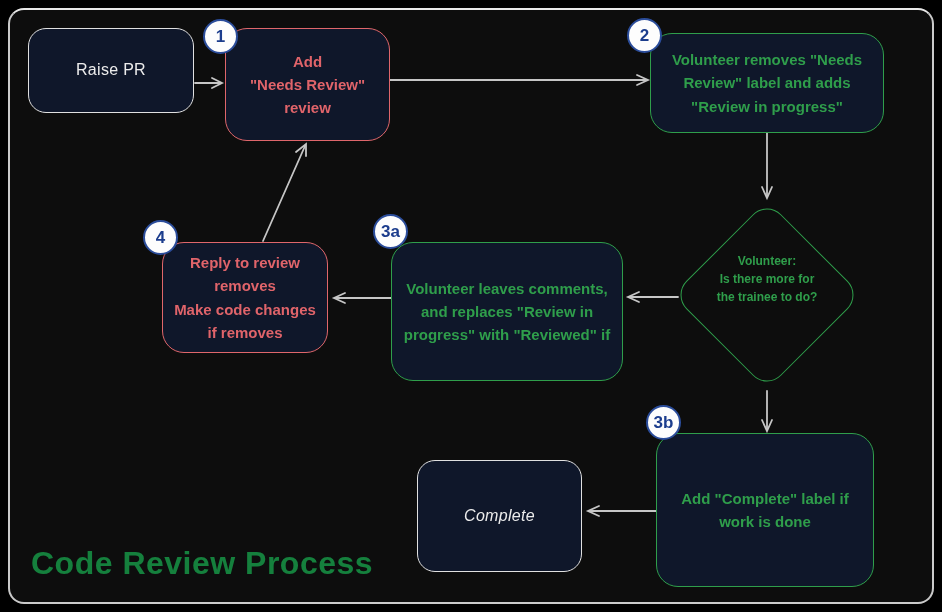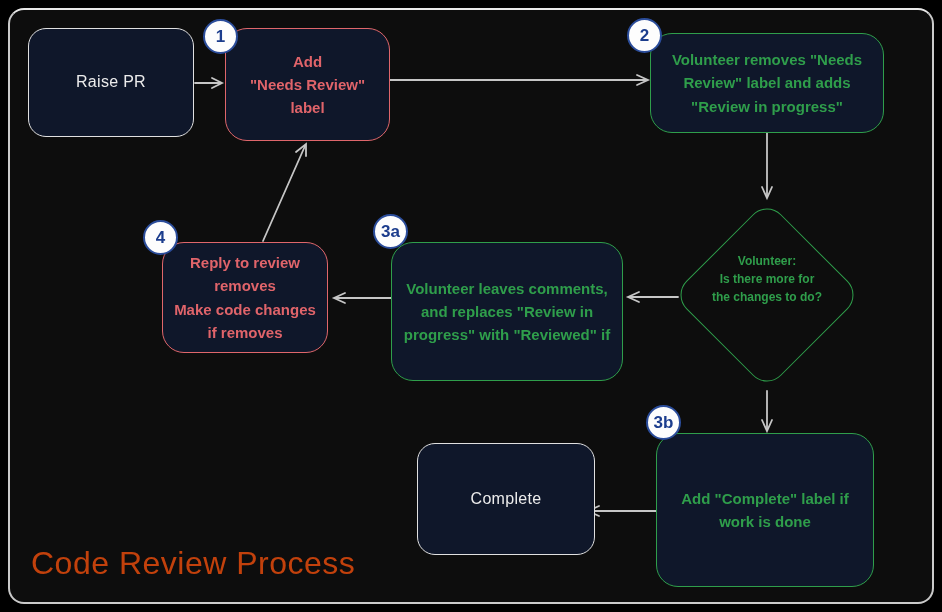--- a/index.html
+++ b/index.html
@@ -31,27 +31,27 @@
   }
   .node-red {
     border: 1.5px solid #df666b; border-radius: 22px;
     color: #e0646a; font-size: 15px; font-weight: 600;
   }
   .node-green {
     border: 1.5px solid #2f9e4b; border-radius: 22px;
     color: #2f9e4b; font-size: 15px; font-weight: 600;
   }
 
-  #raise-pr   { left: 28px;  top: 28px;  width: 166px; height: 109px; }
+  #raise-pr   { left: 28px;  top: 28px;  width: 166px; height: 85px; }
   #box1       { left: 225px; top: 28px;  width: 165px; height: 113px; }
   #box2       { left: 650px; top: 33px;  width: 234px; height: 100px; }
   #box3a      { left: 391px; top: 242px; width: 232px; height: 139px; }
   #box4       { left: 162px; top: 242px; width: 166px; height: 111px; }
   #box3b      { left: 656px; top: 433px; width: 218px; height: 154px; }
-  #complete   { left: 417px; top: 443px; width: 178px; height: 112px; }
+  #complete   { left: 417px; top: 460px; width: 165px; height: 112px; font-style: italic; }
 
   .diamond-shape {
     position: absolute; left: 700px; top: 228px;
     width: 134px; height: 134px;
     border: 1.5px solid #2f9e4b; border-radius: 20px;
     background: #0d0d0d;
     transform: rotate(45deg);
   }
   .diamond-text {
     position: absolute; left: 677px; top: 252px; width: 180px;
@@ -67,21 +67,21 @@
     z-index: 5;
   }
   #badge-1  { left: 203px; top: 19px; }
   #badge-2  { left: 627px; top: 18px; }
   #badge-3a { left: 373px; top: 214px; text-align: right; }
   #badge-3b { left: 646px; top: 405px; }
   #badge-4  { left: 143px; top: 220px; }
 
   .title {
     position: absolute; left: 31px; top: 545px;
-    color: #c2410c; font-size: 32px; font-weight: 400; letter-spacing: .5px;
+    color: #15803d; font-size: 32px; font-weight: 700; letter-spacing: .5px;
   }
 
   .arrow line, .arrow polyline { stroke: #c6c6c6; stroke-width: 1.8; fill: none; stroke-linecap: round; }
 </style>
 </head>
 <body>
 
 <div class="frame"></div>
 
 <svg class="overlay" viewBox="0 0 942 612">
@@ -119,34 +119,34 @@
   </g>
 </svg>
 
 <div class="node node-white" id="raise-pr">
   <div class="ln">Raise PR</div>
 </div>
 
 <div class="node node-red" id="box1">
   <div class="ln">Add</div>
   <div class="ln">"Needs Review"</div>
-  <div class="ln">label</div>
+  <div class="ln">review</div>
 </div>
 
 <div class="node node-green" id="box2">
   <div class="ln">Volunteer removes "Needs</div>
   <div class="ln">Review" label and adds</div>
   <div class="ln">"Review in progress"</div>
 </div>
 
 <div class="diamond-shape"></div>
 <div class="diamond-text">
   <div class="ln">Volunteer:</div>
   <div class="ln">Is there more for</div>
-  <div class="ln">the changes to do?</div>
+  <div class="ln">the trainee to do?</div>
 </div>
 
 <div class="node node-green" id="box3a">
   <div class="ln">Volunteer leaves comments,</div>
   <div class="ln">and replaces "Review in</div>
   <div class="ln">progress" with "Reviewed" if</div>
 </div>
 
 <div class="node node-red" id="box4">
   <div class="ln">Reply to review</div>

